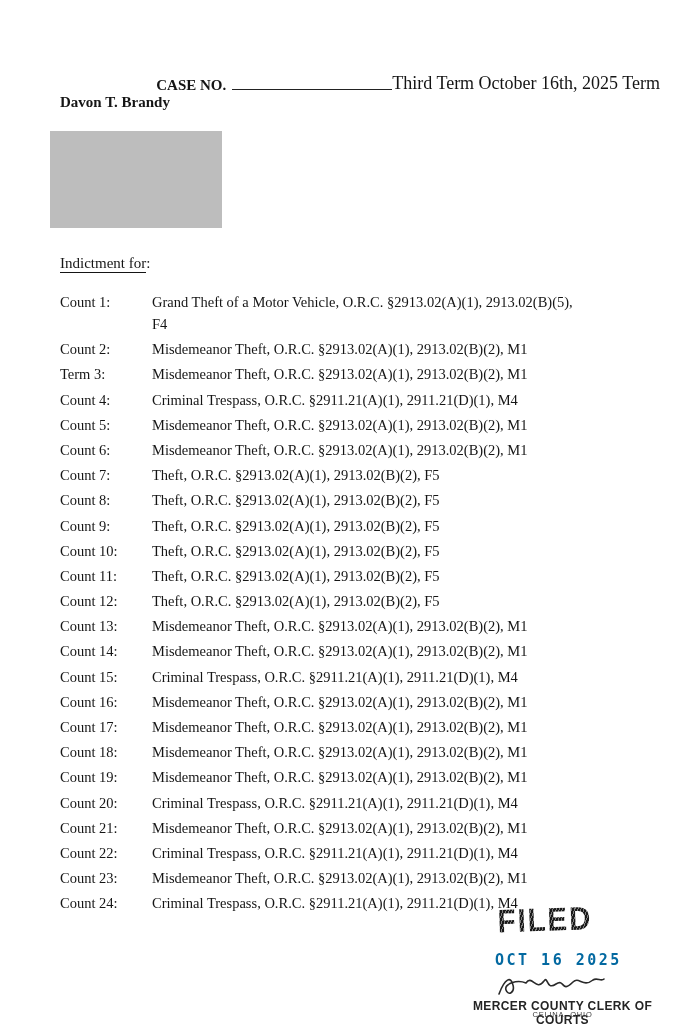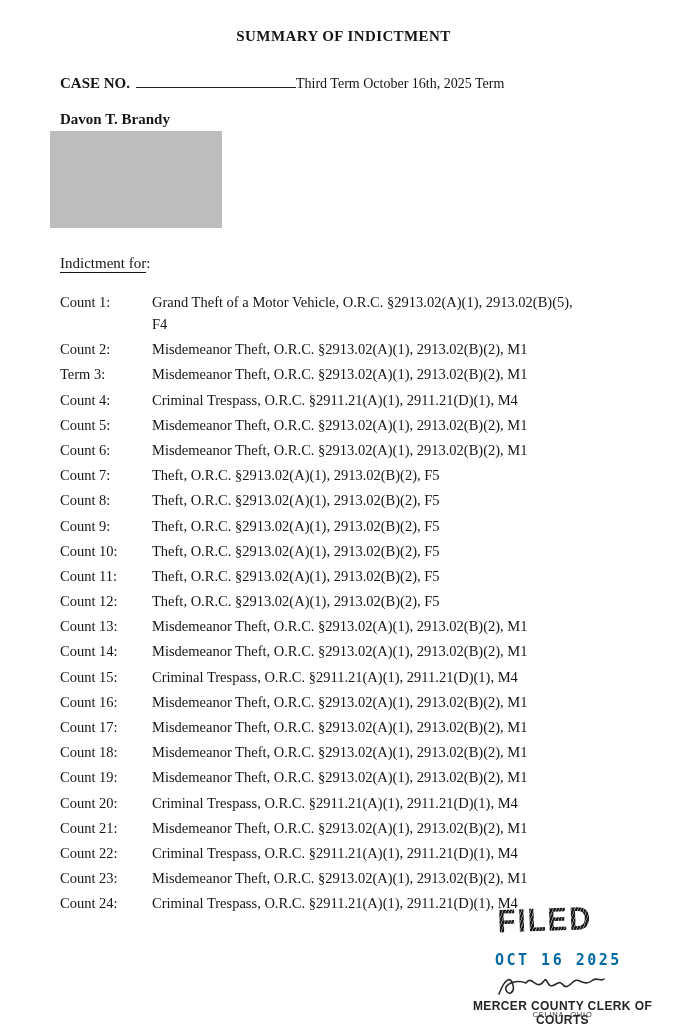--- a/index.html
+++ b/index.html
@@ -12,32 +12,32 @@
     overflow:hidden;
     margin:0 auto;
   }
   .doc-title{
     position:absolute; top:28px; left:0; right:0;
     text-align:center;
     font-size:15px; font-weight:bold; letter-spacing:0.4px;
   }
   .header-row{
     position:absolute; top:73px; left:60px; right:27px;
-    display:flex; justify-content:flex-start; align-items:flex-end;
+    display:flex; justify-content:flex-end; align-items:flex-end;
     font-size:15px;
   }
   .case-no{ font-weight:bold; white-space:nowrap; }
   .case-blank{
     display:inline-block; width:160px; height:14px;
     border-bottom:1.5px solid #222; margin-left:6px;
     vertical-align:baseline;
   }
-  .term-text{ font-size:14px; }
+  .term-text{ font-size:18px; }
   .defendant{
-    position:absolute; top:111px; left:60px;
+    position:absolute; top:94px; left:60px;
     font-size:15px; font-weight:bold;
   }
   .redaction-box{
     position:absolute; top:131px; left:50px;
     width:172px; height:97px; background:#bdbdbd;
   }
   .indictment-heading{
     position:absolute; top:255px; left:60px; font-size:15px;
   }
   .indictment-heading .underlined{ border-bottom:1.5px solid #151515; padding-bottom:1px; }
@@ -86,21 +86,20 @@
     font-family:"Liberation Sans", sans-serif;
     font-weight:normal; font-size:7.5px; letter-spacing:0.8px;
     color:#3a3a3a;
   }
 </style>
 </head>
 <body>
 
 <div class="page">
 
-  <div class="doc-title">SUMMARY OF INDICTMENT</div>
 
   <div class="header-row">
     <span class="case-no">
       <span>CASE NO.</span><span class="case-blank"></span>
     </span>
     <span class="term-text">Third Term October 16th, 2025 Term</span>
   </div>
 
   <div class="defendant">Davon T. Brandy</div>
 

